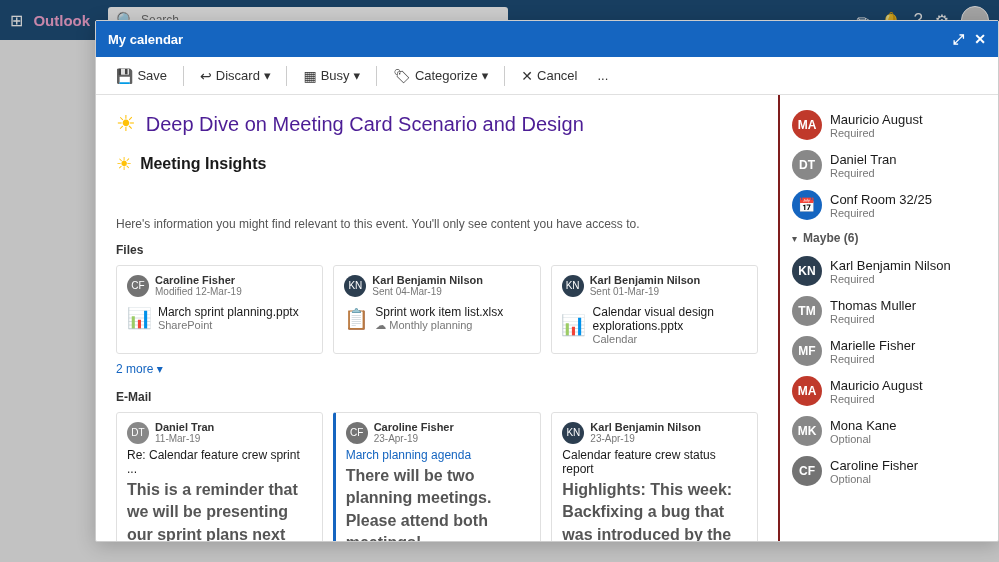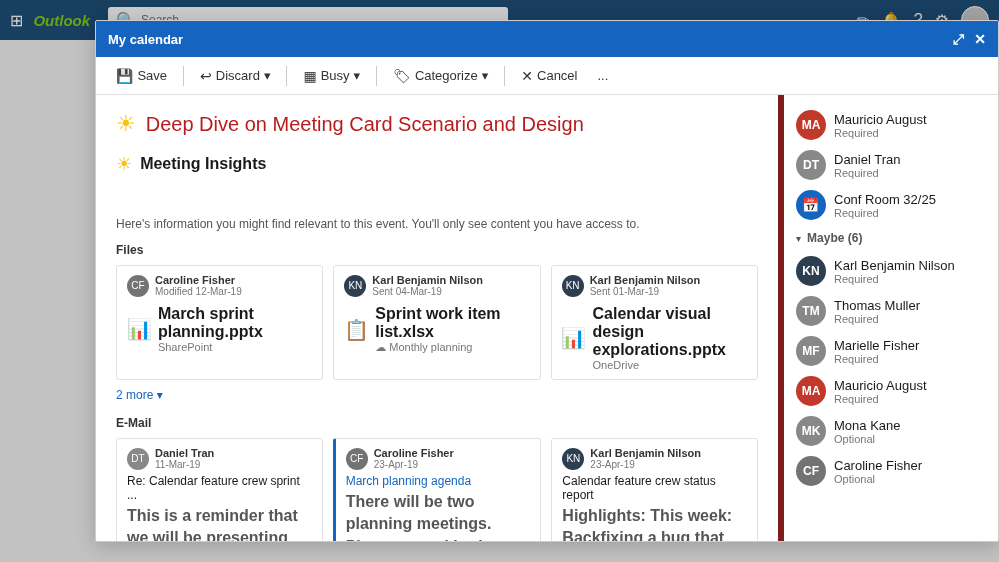--- a/index.html
+++ b/index.html
@@ -4,21 +4,21 @@
   <style>
     * { box-sizing: border-box; margin: 0; padding: 0; }
     body { font-family: 'Segoe UI', Arial, sans-serif; background: #f3f3f3; width: 999px; height: 562px; overflow: hidden; position: relative; }
 
     
     .outlook-bg { position: absolute; inset: 0; background: #f3f3f3; }
 
     
     .top-bar { position: absolute; top: 0; left: 0; right: 0; height: 40px; background: #1f4e79; display: flex; align-items: center; padding: 0 10px; gap: 10px; }
     .top-bar-waffle { color: white; font-size: 16px; cursor: pointer; }
-    .top-bar-title { color: #84cc16; font-size: 15px; font-weight: 600; margin-right: 8px; font-style: italic; }
+    .top-bar-title { color: #f9a8d4; font-size: 15px; font-weight: 600; margin-right: 8px; }
     .search-bar { flex: 1; max-width: 400px; height: 26px; background: white; border-radius: 3px; display: flex; align-items: center; padding: 0 8px; gap: 5px; }
     .search-bar input { border: none; outline: none; font-size: 12px; flex: 1; }
     .top-bar-icons { margin-left: auto; display: flex; align-items: center; gap: 12px; color: white; font-size: 16px; }
     .avatar-circle-top { width: 28px; height: 28px; border-radius: 50%; background: #ccc; overflow: hidden; border: 1px solid white; }
 
     
     .modal-overlay { position: absolute; inset: 0; background: rgba(0,0,0,0.2); z-index: 10; }
 
     
     .modal { position: absolute; top: 20px; left: 95px; right: 0; bottom: 20px; background: white; border: 1px solid #ccc; box-shadow: 0 4px 20px rgba(0,0,0,0.2); z-index: 20; display: flex; flex-direction: column; border-radius: 2px; }
@@ -37,62 +37,62 @@
 
     
     .modal-body { display: flex; flex: 1; overflow: hidden; }
 
     
     .modal-main { flex: 1; overflow-y: auto; padding: 16px 20px; }
 
     
     .event-title-row { display: flex; align-items: center; gap: 10px; margin-bottom: 16px; }
     .event-icon { font-size: 22px; color: #ffc107; }
-    .event-title { font-size: 20px; font-weight: 400; color: #b91c1c; }
+    .event-title { font-size: 20px; font-weight: 400; color: #4c1d95; }
 
     
     .section-header { display: flex; align-items: center; gap: 8px; margin-bottom: 4px; }
     .section-icon { font-size: 18px; color: #ffc107; }
     .section-title { font-size: 16px; font-weight: 600; color: #1a1a1a; }
     .section-desc { font-size: 12px; color: #555; margin-bottom: 12px; margin-top: 42px; }
 
     
     .sub-section-title { font-size: 12px; color: #333; font-weight: 600; margin-bottom: 8px; }
     .files-grid { display: flex; gap: 10px; margin-bottom: 8px; }
     .file-card { flex: 1; border: 1px solid #e0e0e0; border-radius: 3px; padding: 8px 10px; min-width: 0; }
     .file-card-header { display: flex; align-items: center; gap: 6px; margin-bottom: 8px; }
     .file-card-avatar { width: 22px; height: 22px; border-radius: 50%; background: #888; display: flex; align-items: center; justify-content: center; font-size: 10px; color: white; flex-shrink: 0; }
     .file-card-person { font-size: 11px; color: #333; font-weight: 600; }
     .file-card-date { font-size: 10px; color: #777; }
     .file-card-content { display: flex; align-items: center; gap: 6px; }
     .file-icon { font-size: 20px; }
     .file-icon-pptx { color: #c0392b; }
     .file-icon-xlsx { color: #27ae60; }
-    .file-name { font-size: 16px; color: #1a1a1a; font-weight: 700; }
+    .file-name { font-size: 12px; color: #1a1a1a; font-weight: 400; }
     .file-source { font-size: 11px; color: #777; display: flex; align-items: center; gap: 3px; }
 
     .more-link { font-size: 12px; color: #1565c0; cursor: pointer; margin-bottom: 14px; }
 
     
     .email-grid { display: flex; gap: 10px; }
     .email-card { flex: 1; border: 1px solid #e0e0e0; border-radius: 3px; padding: 8px 10px; min-width: 0; cursor: pointer; position: relative; }
     .email-card.selected { border-left: 3px solid #1565c0; }
     .email-card-header { display: flex; align-items: center; gap: 6px; margin-bottom: 4px; }
     .email-avatar { width: 22px; height: 22px; border-radius: 50%; background: #888; display: flex; align-items: center; justify-content: center; font-size: 10px; color: white; flex-shrink: 0; }
     .email-sender { font-size: 11px; color: #333; font-weight: 600; }
     .email-date { font-size: 10px; color: #777; }
     .email-subject { font-size: 12px; color: #1a1a1a; font-weight: 500; margin-bottom: 3px; }
     .email-subject.link { color: #1565c0; }
     .email-preview { font-size: 16px; color: #555; line-height: 1.4; font-weight: bold; }
     .email-card-icons { position: absolute; bottom: 8px; right: 8px; display: flex; gap: 4px; font-size: 13px; color: #999; }
 
     .more-link-email { text-align: right; font-size: 12px; color: #1565c0; cursor: pointer; margin-top: 8px; }
 
     
-    .modal-right { width: 220px; border-left: 6px solid #7f1d1d; overflow-y: auto; padding: 10px 0; flex-shrink: 0; }
+    .modal-right { width: 220px; border-left: 2px solid #7f1d1d; overflow-y: auto; padding: 10px 0; flex-shrink: 0; }
     .attendee-item { display: flex; align-items: center; gap: 8px; padding: 5px 12px; }
     .attendee-avatar { width: 30px; height: 30px; border-radius: 50%; display: flex; align-items: center; justify-content: center; font-size: 12px; color: white; flex-shrink: 0; font-weight: 600; }
     .attendee-info { flex: 1; min-width: 0; }
     .attendee-name { font-size: 13px; color: #1a1a1a; }
     .attendee-role { font-size: 11px; color: #777; }
     .maybe-header { display: flex; align-items: center; gap: 6px; padding: 6px 12px; cursor: pointer; }
     .maybe-chevron { font-size: 10px; color: #555; }
     .maybe-title { font-size: 12px; color: #555; font-weight: 600; }
 
     
@@ -231,21 +231,21 @@
             <div class="file-card-avatar av-kb">KN</div>
             <div>
               <div class="file-card-person">Karl Benjamin Nilson</div>
               <div class="file-card-date">Sent 01-Mar-19</div>
             </div>
           </div>
           <div class="file-card-content">
             <span class="file-icon file-icon-pptx">📊</span>
             <div>
               <div class="file-name">Calendar visual design explorations.pptx</div>
-              <div class="file-source">OneDrive</div>
+              <div class="file-source">Calendar</div>
             </div>
           </div>
         </div>
 
       </div>
       <div class="more-link">
         <span>2 more</span> ▾
       </div>
 
       <p class="sub-section-title">E-Mail</p>

